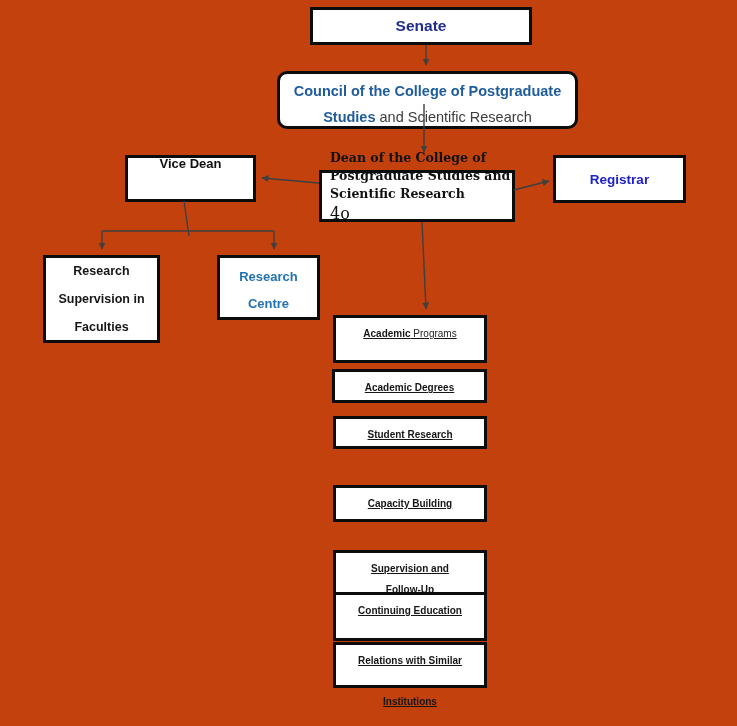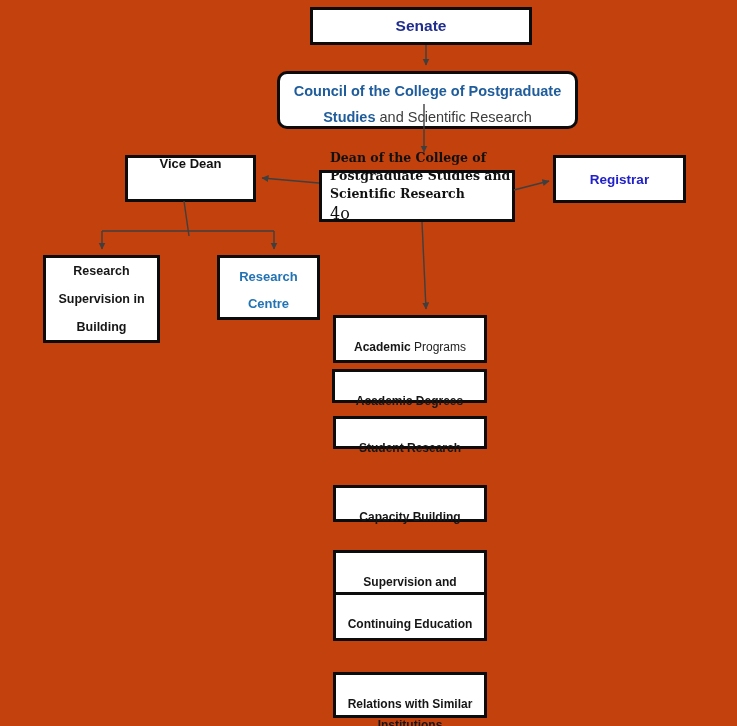--- a/index.html
+++ b/index.html
@@ -25,21 +25,21 @@
   .dean-text {
     position:absolute; left:330px; top:149px; width:190px; z-index:4;
     font-family:"DejaVu Serif", serif; font-weight:bold;
     font-size:12.5px; line-height:18px; color:#111; text-align:left;
   }
   .dean-note { font-weight:normal; font-size:16px; margin-top:2px; }
 
   .committees { justify-content:center; line-height:28px; font-size:12.5px; font-weight:bold; color:#161616; }
   .centre     { padding-top:5px; line-height:27px; font-size:13px; font-weight:bold; color:#2273b4; }
 
-  .fbox  { padding-top:19px; line-height:21px; font-size:12px; font-weight:bold; color:#161616; }
+  .fbox  { padding-top:5px; line-height:21px; font-size:10px; font-weight:bold; color:#161616;text-decoration:underline; }
   .freg  { font-weight:normal; color:#222; }
 
   .overlay {
     position:absolute; left:0; top:0; z-index:5; pointer-events:none;
   }
   .overlay line { stroke:#3f3f3f; stroke-width:1.4; }
 </style>
 </head>
 <body>
 
@@ -66,21 +66,21 @@
     <div class="dean-note">4o</div>
   </div>
 
   <div class="box vcenter" style="left:553px; top:155px; width:133px; height:48px;">
     <span class="registrar-label">Registrar</span>
   </div>
 
   <div class="box committees" style="left:43px; top:255px; width:117px; height:88px;">
     <div>Research</div>
     <div>Supervision in</div>
-    <div>Building</div>
+    <div>Faculties</div>
   </div>
 
   <div class="box centre" style="left:217px; top:255px; width:103px; height:65px;">
     <div>Research</div>
     <div>Centre</div>
   </div>
 
   <div class="box fbox" style="left:333px; top:315px; width:154px; height:48px;">
     <div><span>Academic</span><span class="freg"> Programs</span></div>
   </div>
@@ -99,21 +99,21 @@
 
   <div class="box fbox" style="left:333px; top:516px; width:154px; height:50px;margin-top:34px;">
     <div>Supervision and</div>
     <div>Follow-Up</div>
   </div>
 
   <div class="box fbox" style="left:333px; top:592px; width:154px; height:49px;">
     <div>Continuing Education</div>
   </div>
 
-  <div class="box fbox" style="left:333px; top:672px; width:154px; height:46px;">
+  <div class="box fbox" style="left:333px; top:642px; width:154px; height:46px;gap:20px;">
     <div>Relations with Similar</div>
     <div>Institutions</div>
   </div>
 
   <svg class="overlay" width="737" height="726">
     <defs>
       <marker id="ah" markerUnits="userSpaceOnUse" markerWidth="10" markerHeight="10" refX="6.5" refY="3.5" orient="auto">
         <path d="M0,0 L7,3.5 L0,7 Z" fill="#3f3f3f"></path>
       </marker>
     </defs>

